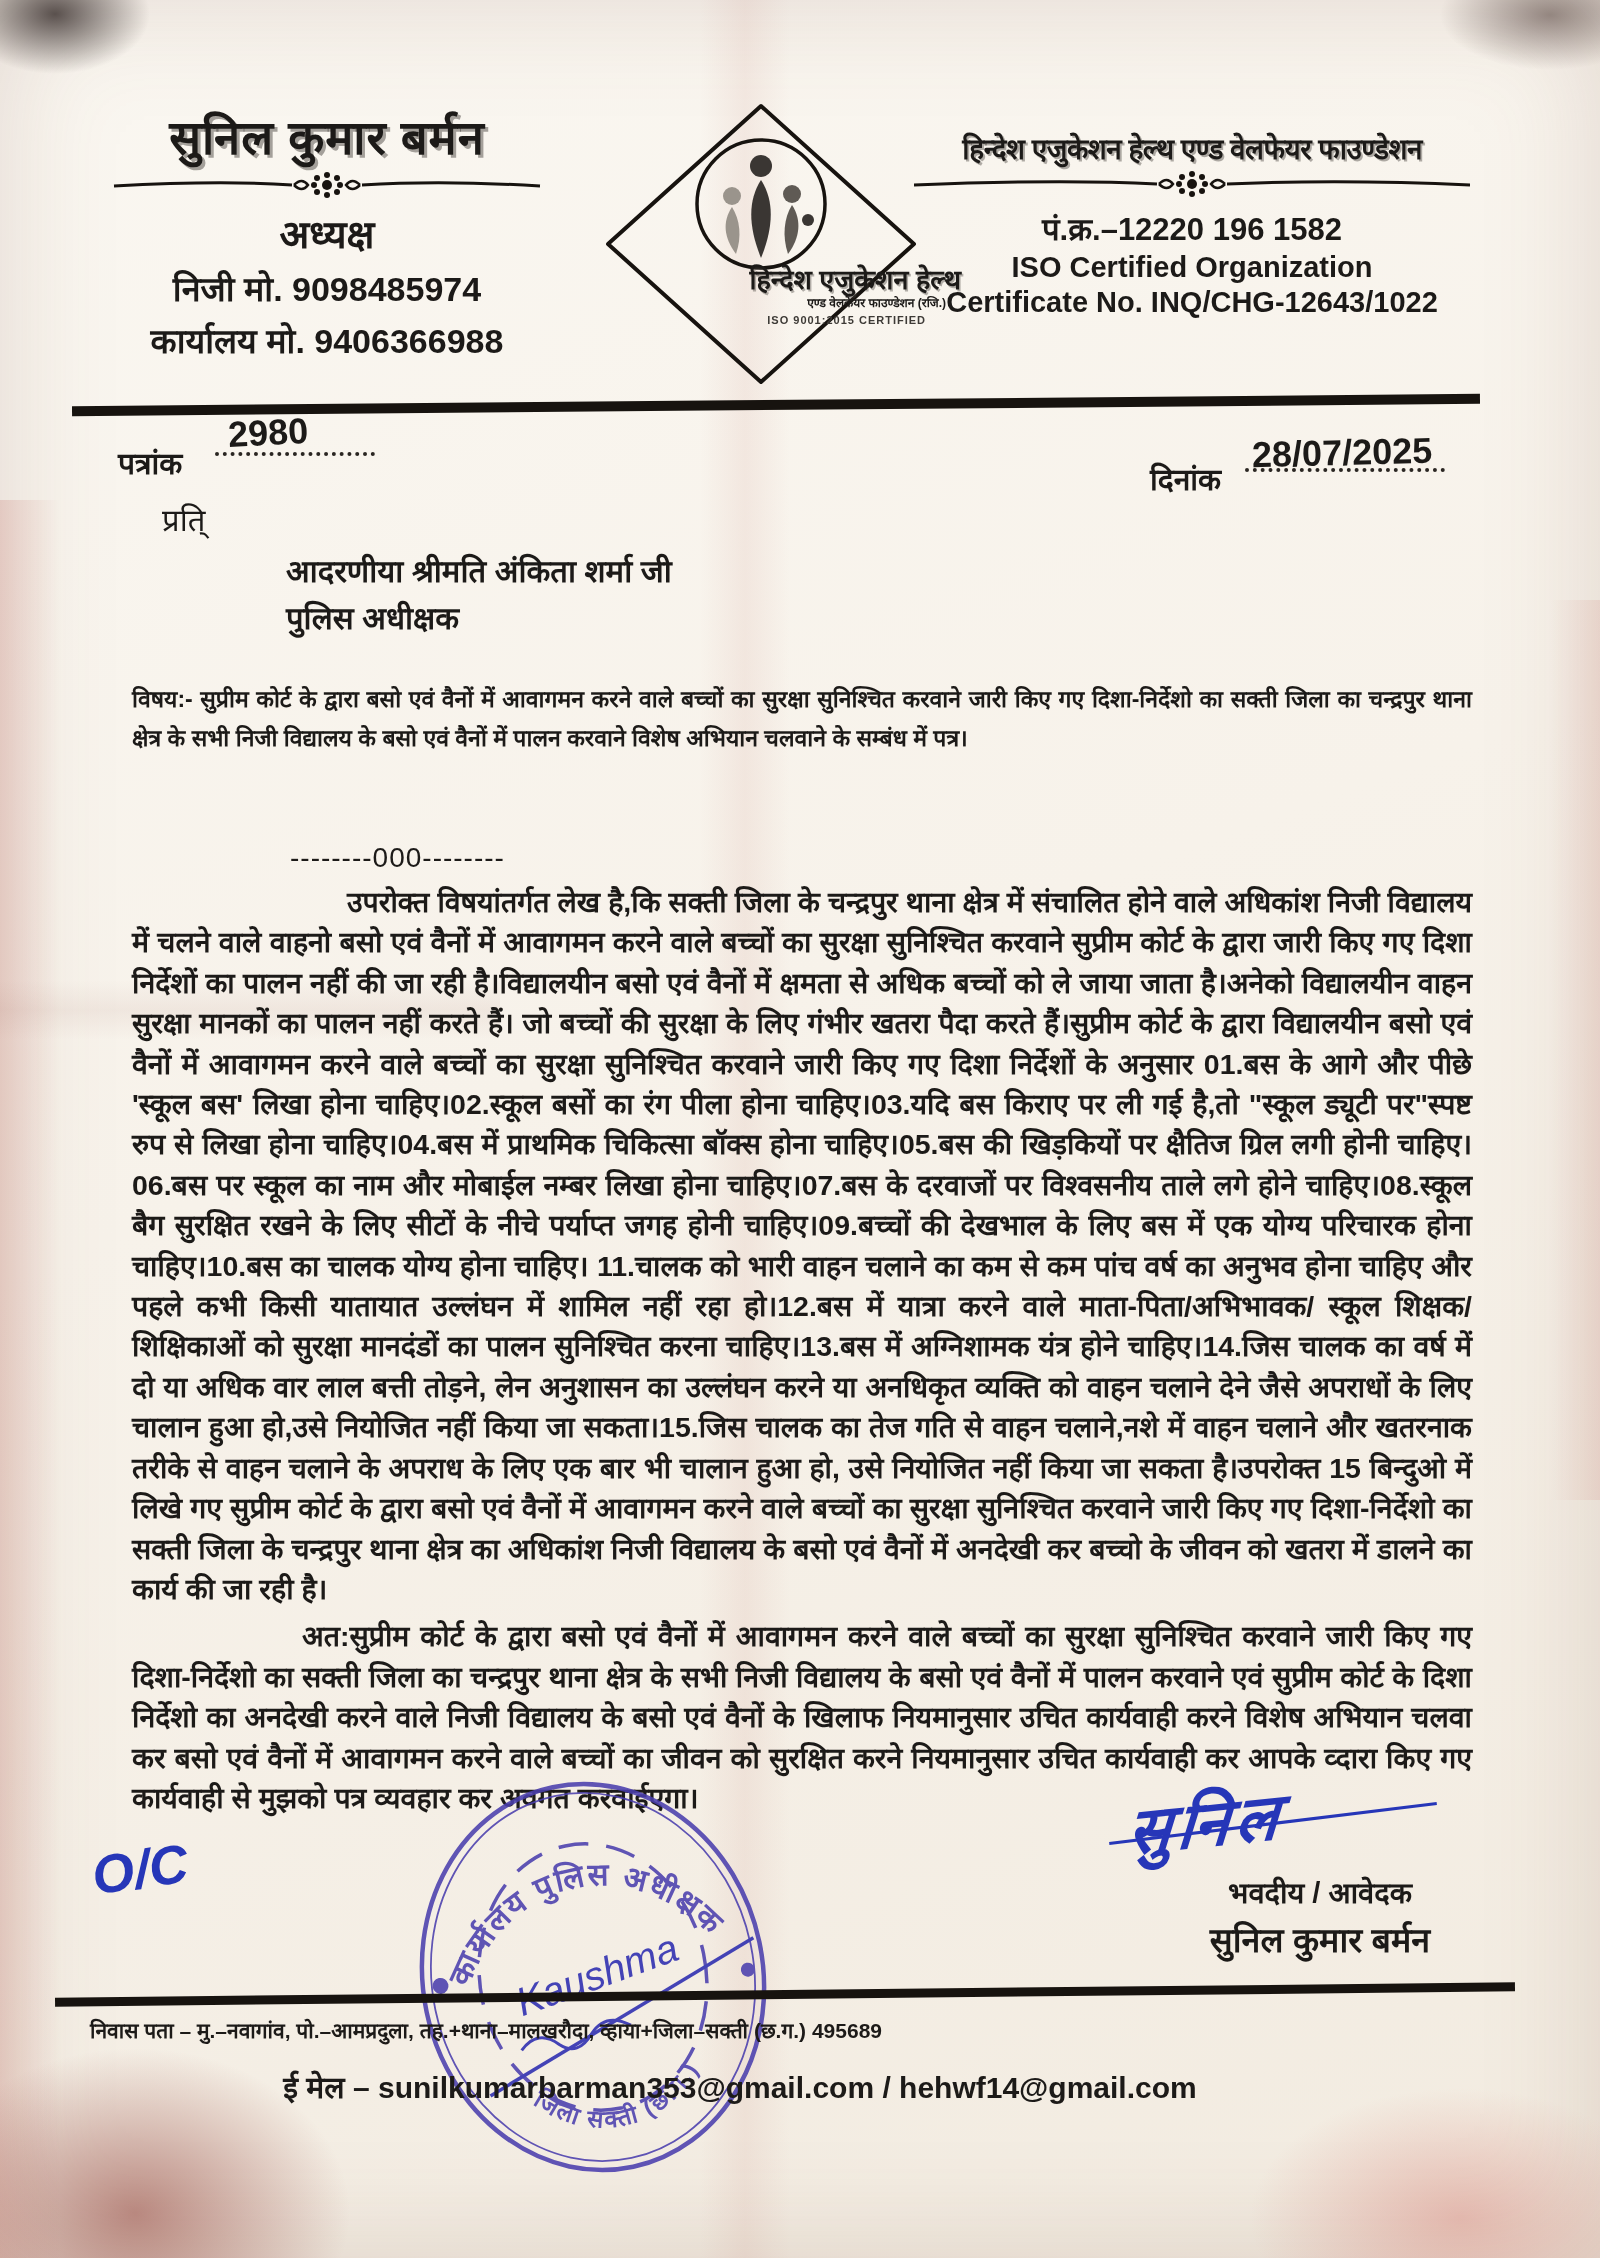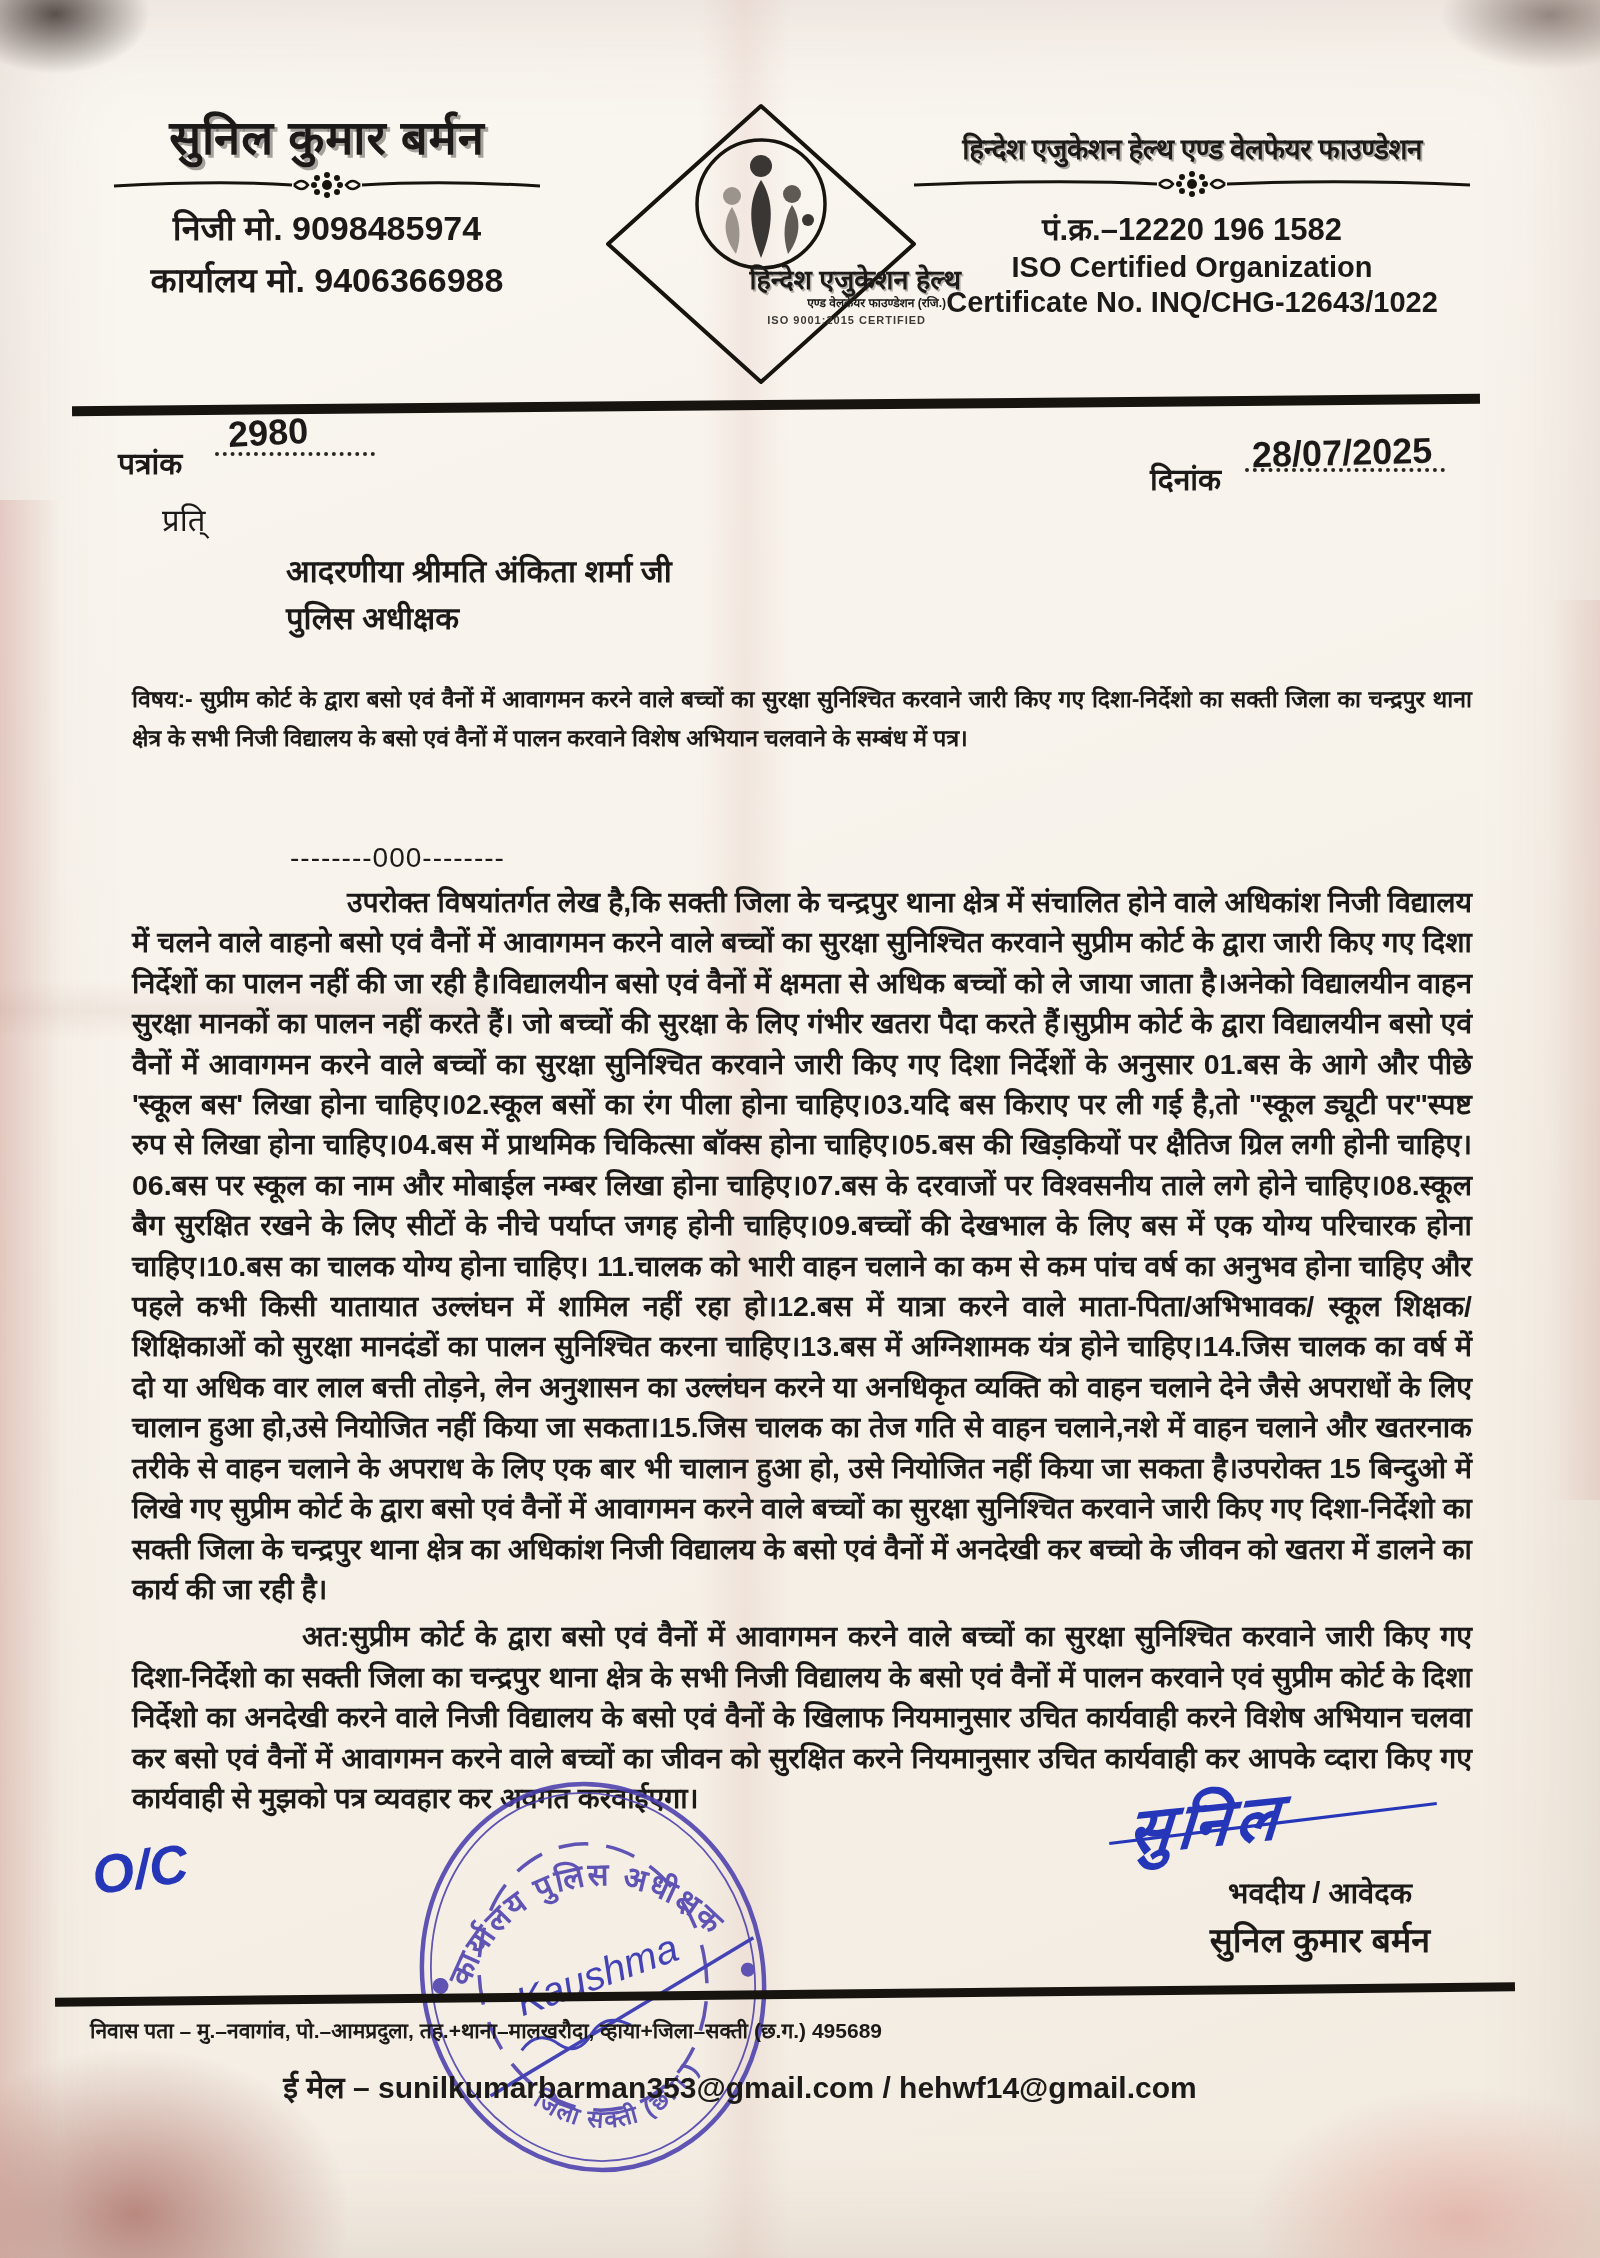--- a/index.html
+++ b/index.html
@@ -106,20 +106,21 @@
         <circle cx="215" cy="3" r="3"></circle>
           <circle cx="215" cy="23" r="3"></circle>
         <circle cx="205" cy="6" r="3"></circle>
           <circle cx="225" cy="6" r="3"></circle>
         <circle cx="205" cy="20" r="3"></circle>
           <circle cx="225" cy="20" r="3"></circle>
         <circle cx="202" cy="13" r="3"></circle>
           <circle cx="228" cy="13" r="3"></circle>
       </g>
     </svg>
+    <div class="hdr-title">अध्यक्ष</div>
     <div class="hdr-phone">निजी मो. 9098485974</div>
     <div class="hdr-phone">कार्यालय मो. 9406366988</div>
   </div>
 
   <div class="logo">
     <svg width="330" height="320" viewBox="0 0 330 320">
       <polygon points="165,14 318,152 165,290 12,152" fill="none" stroke="#17130f" stroke-width="4" stroke-linejoin="round"></polygon>
       <circle cx="165" cy="112" r="64" fill="none" stroke="#17130f" stroke-width="3.5"></circle>
       <circle cx="165" cy="74" r="11" fill="#3a3633"></circle>
       <path d="M165,88 C152,108 152,134 165,166 C178,134 178,108 165,88 Z" fill="#3a3633"></path>

